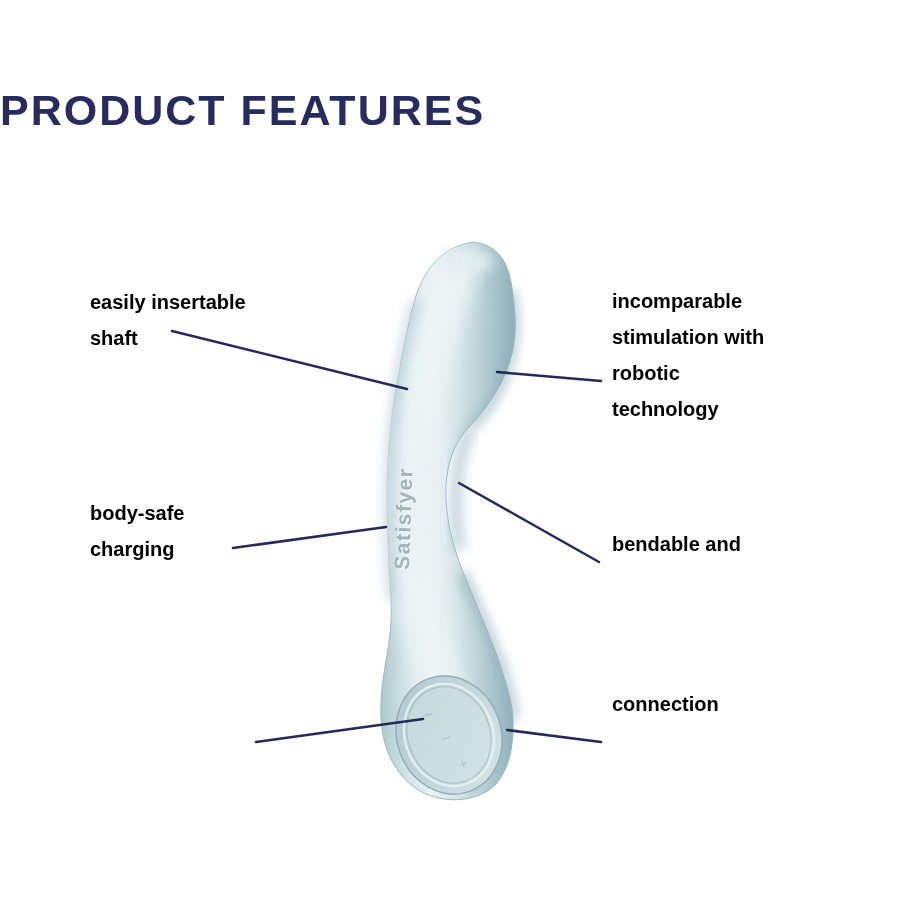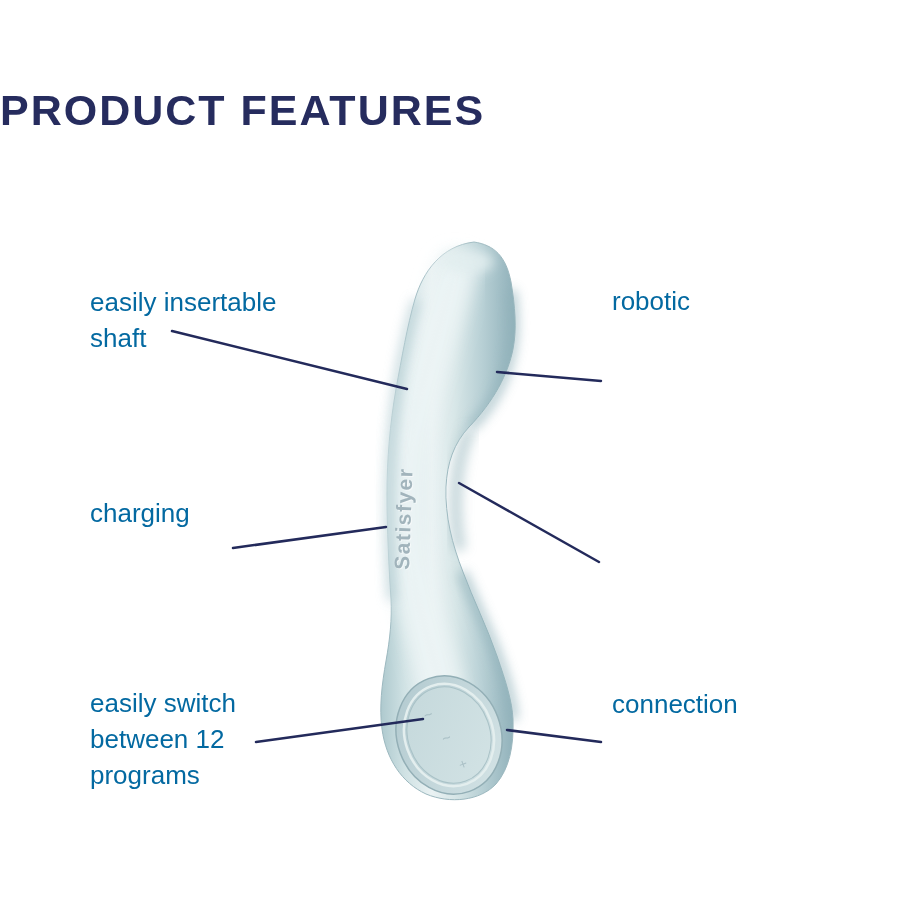--- a/index.html
+++ b/index.html
@@ -6,22 +6,22 @@
   .canvas{
     position:relative;width:900px;height:900px;background:#ffffff;
     font-family:"Liberation Sans",sans-serif;overflow:hidden;
   }
   .title{
     position:absolute;top:88px;left:0;width:900px;text-align:left;
     font-size:43px;line-height:44px;font-weight:bold;letter-spacing:2px;
     color:#262c5e;margin:0;
   }
   .feature-label{
-    position:absolute;color:#0369a1;font-size:26px;line-height:36px;
-    font-weight:400;white-space:nowrap;
+    position:absolute;color:#000000;font-size:20px;line-height:36px;
+    font-weight:700;white-space:nowrap;
   }
   .svg-layer{position:absolute;left:0;top:0;}
 </style>
 </head>
 <body>
 
 <div class="canvas">
 
   <h1 class="title">PRODUCT FEATURES</h1>
 
@@ -104,33 +104,33 @@
       <line x1="507" y1="730" x2="601" y2="742"></line>
     </g>
   </svg>
 
   <div class="feature-label" style="left:90px;top:284px;">
     <div>easily insertable</div>
     <div>shaft</div>
   </div>
 
   <div class="feature-label" style="left:612px;top:283px;">
+    <div>incomparable</div>
+    <div>stimulation with</div>
     <div>robotic</div>
+    <div>technology</div>
   </div>
 
   <div class="feature-label" style="left:90px;top:495px;">
+    <div>body-safe</div>
     <div>charging</div>
   </div>
 
   <div class="feature-label" style="left:612px;top:526px;">
+    <div>bendable and</div>
   </div>
 
-  <div class="feature-label" style="left:90px;top:685px;">
-    <div>easily switch</div>
-    <div>between 12</div>
-    <div>programs</div>
-  </div>
 
   <div class="feature-label" style="left:612px;top:686px;">
     <div>connection</div>
   </div>
 
 </div>
 
 </body></html>

